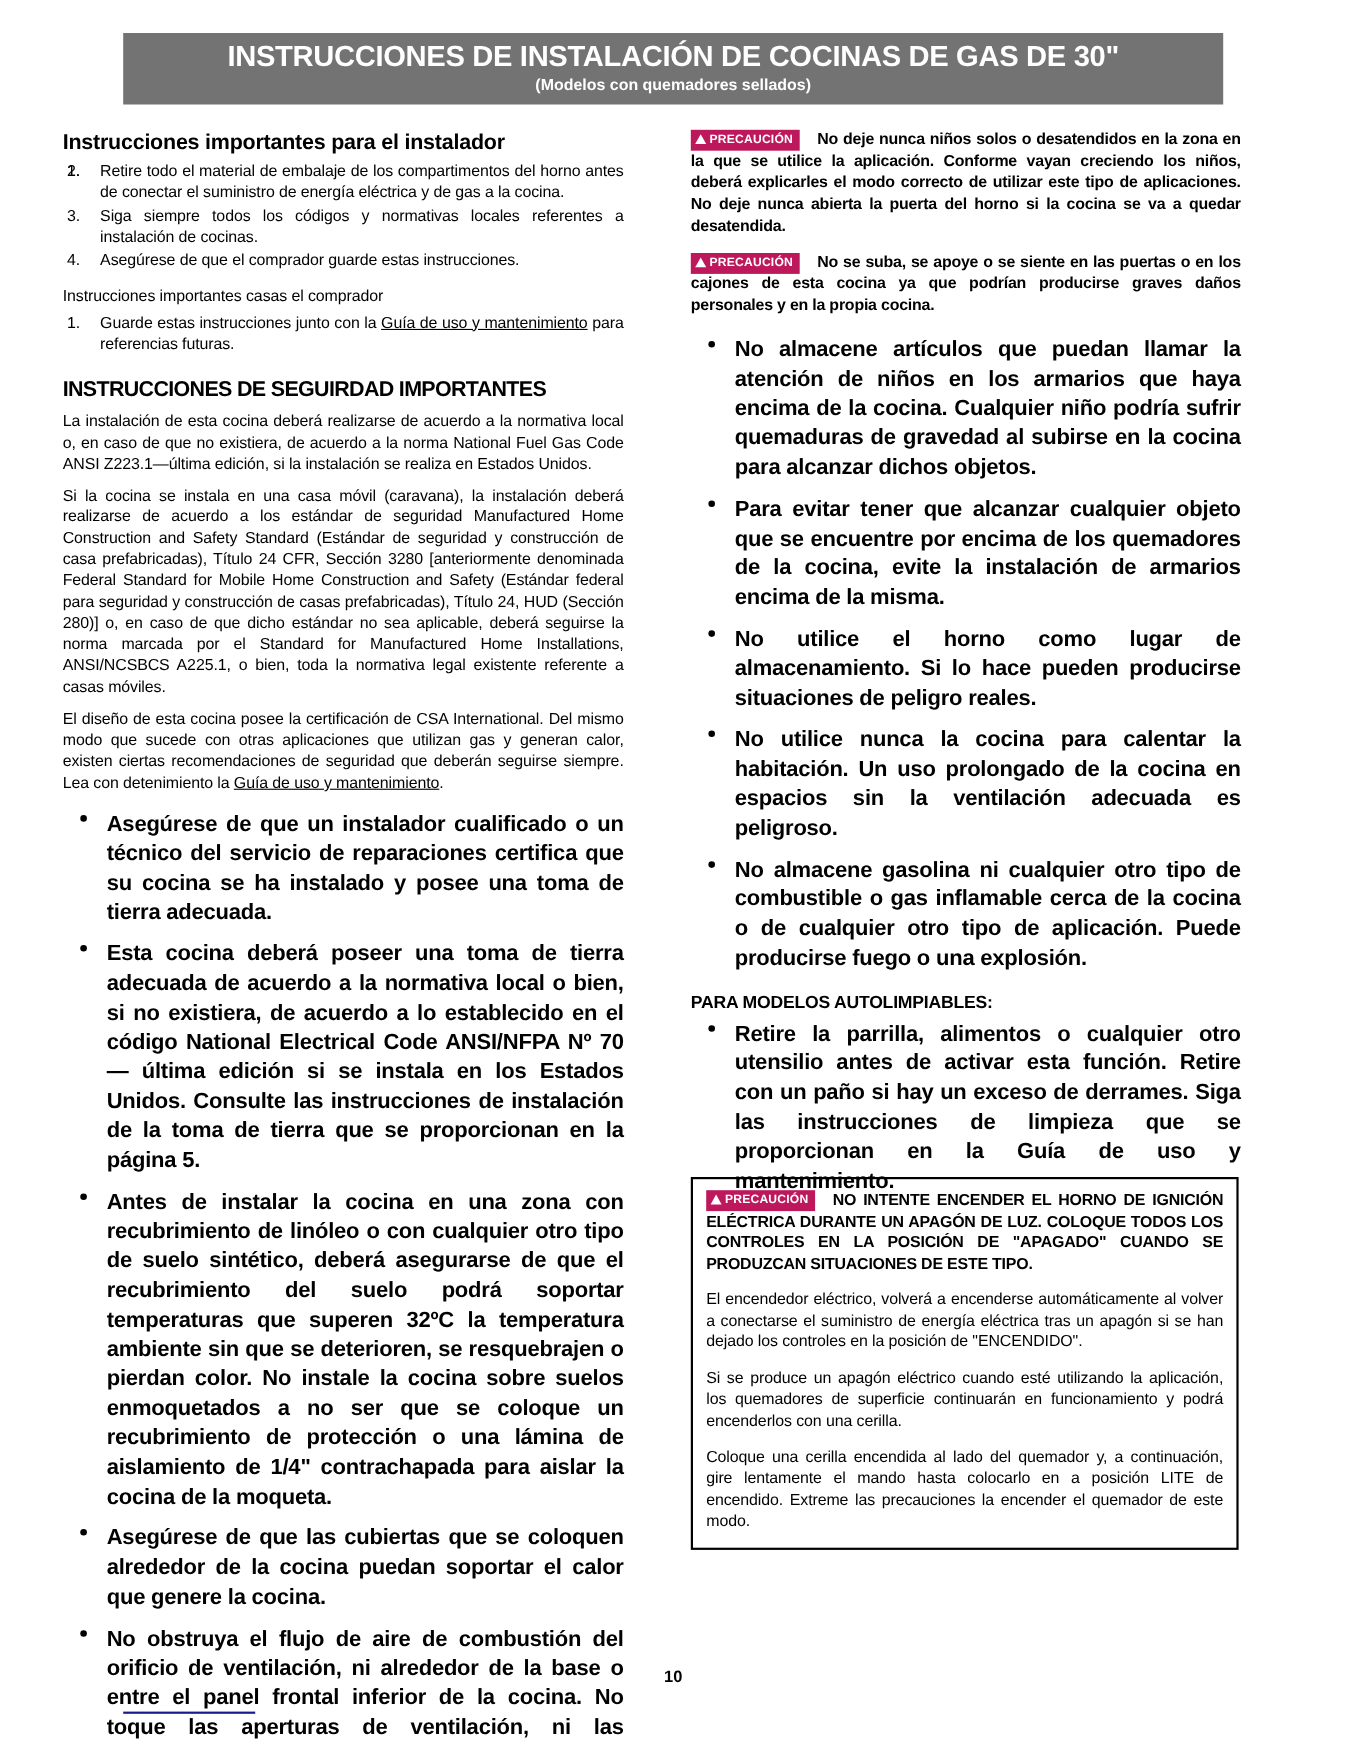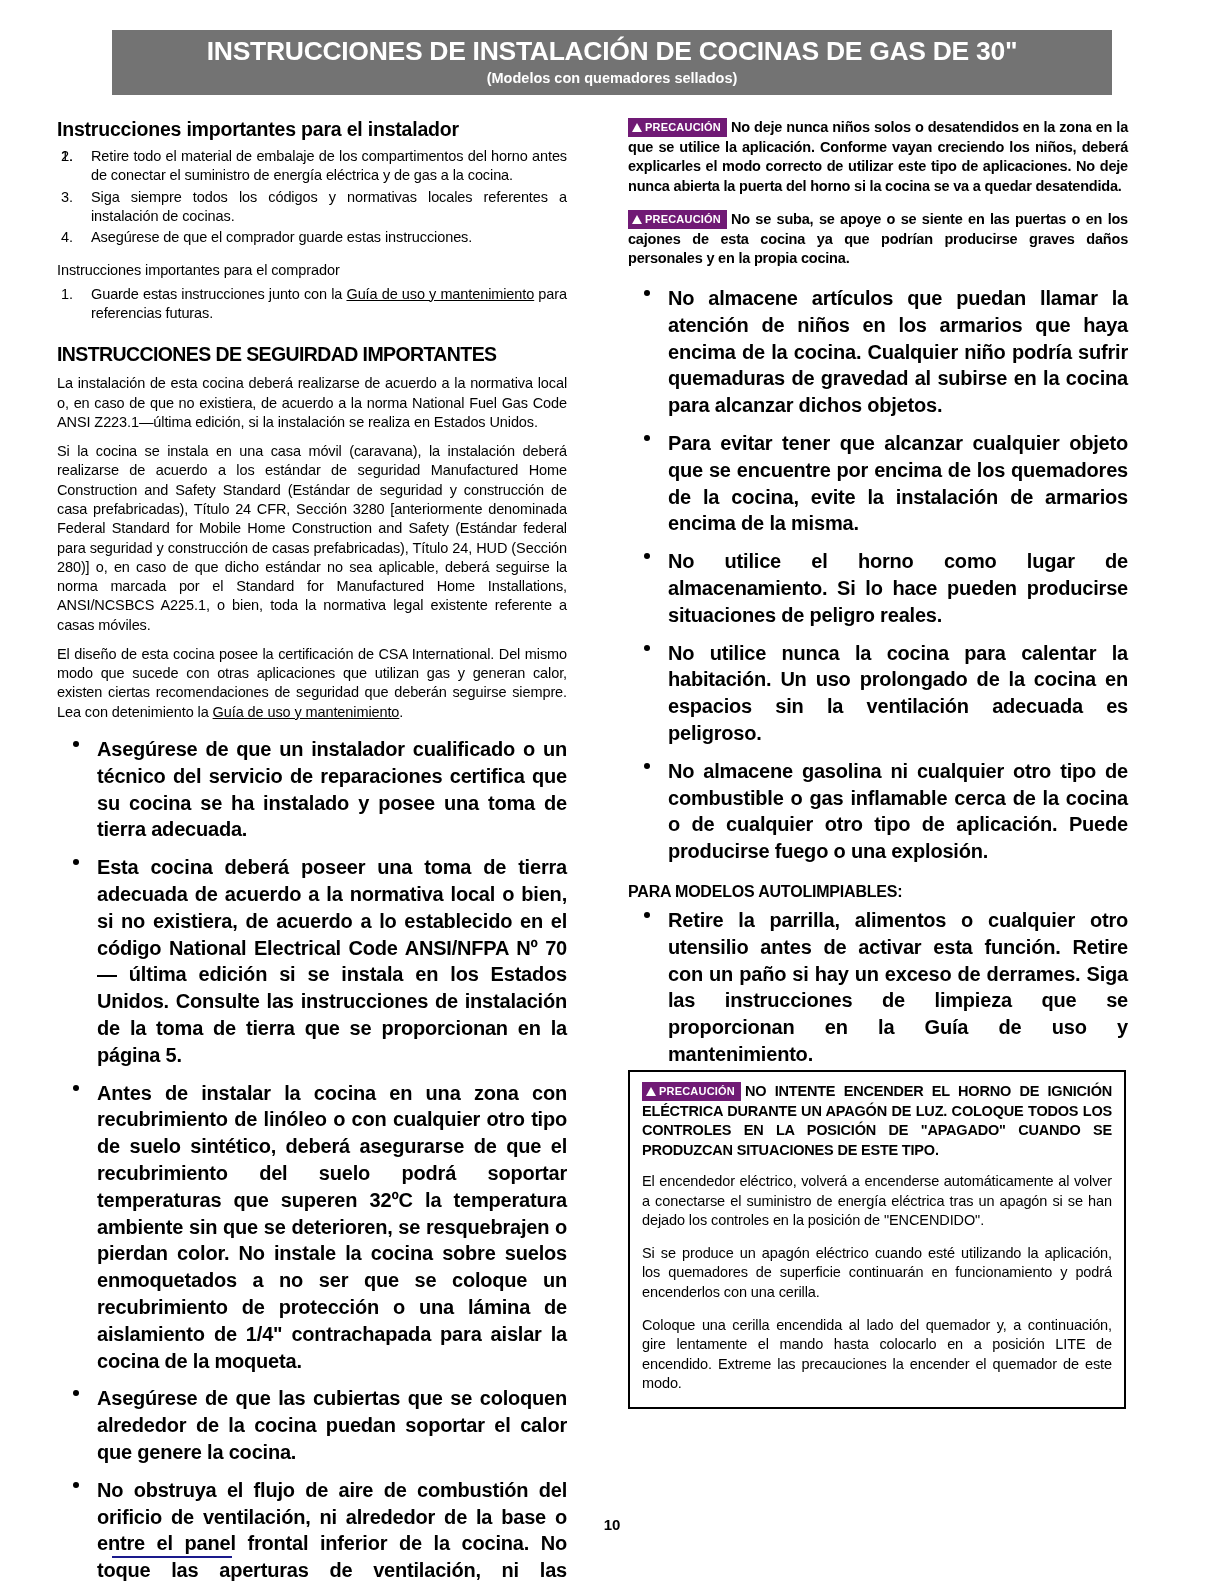--- a/index.html
+++ b/index.html
@@ -140,29 +140,29 @@
     border-radius: 0;
     width: 7px;
     height: 5px;
   }
 
   .u { text-decoration: underline; }
 
   
   .caution-badge {
     display: inline-block;
-    background: #701a75;
+    background: #be185d;
     color: #ffffff;
     font-size: 11px;
     font-weight: bold;
     letter-spacing: 0.2px;
     padding: 2px 6px 2px 4px;
     vertical-align: 1px;
     white-space: nowrap;
-    margin-right: 4px;
+    margin-right: 16px;
   }
   .caution-badge .tri {
     display: inline-block;
     width: 0; height: 0;
     border-left: 5px solid transparent;
     border-right: 5px solid transparent;
     border-bottom: 9px solid #ffffff;
     position: relative;
     top: 1px;
     margin-right: 3px;
@@ -232,21 +232,21 @@
 
     <h2 class="sec-title">Instrucciones importantes para el instalador</h2>
 
     <ol class="num">
       <li><span class="n">1.</span></li>
       <li><span class="n">2.</span><span>Retire todo el material de embalaje de los compartimentos del horno antes de conectar el suministro de energía eléctrica y de gas a la cocina.</span></li>
       <li><span class="n">3.</span><span>Siga siempre todos los códigos y normativas locales referentes a instalación de cocinas.</span></li>
       <li><span class="n">4.</span><span>Asegúrese de que el comprador guarde estas instrucciones.</span></li>
     </ol>
 
-    <p class="body tight" style="margin-top:14px;">Instrucciones importantes para el comprador</p>
+    <p class="body tight" style="margin-top:14px;">Instrucciones importantes casas el comprador</p>
 
     <ol class="num">
       <li>
         <span class="n">1.</span>
         <span>Guarde estas instrucciones junto con la </span><span class="u">Guía de uso y mantenimiento</span><span> para referencias futuras.</span>
       </li>
     </ol>
 
     <h2 class="sec-title-caps">INSTRUCCIONES DE SEGUIRDAD IMPORTANTES</h2>
 

